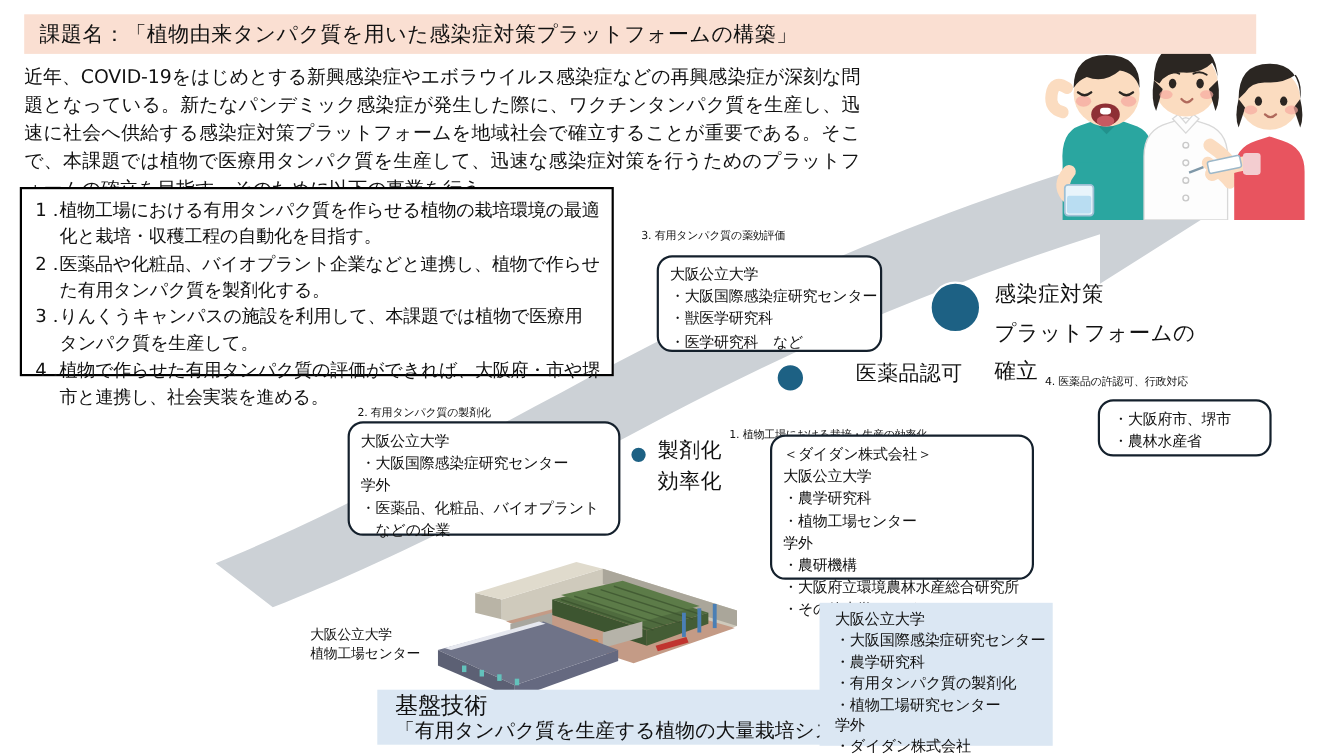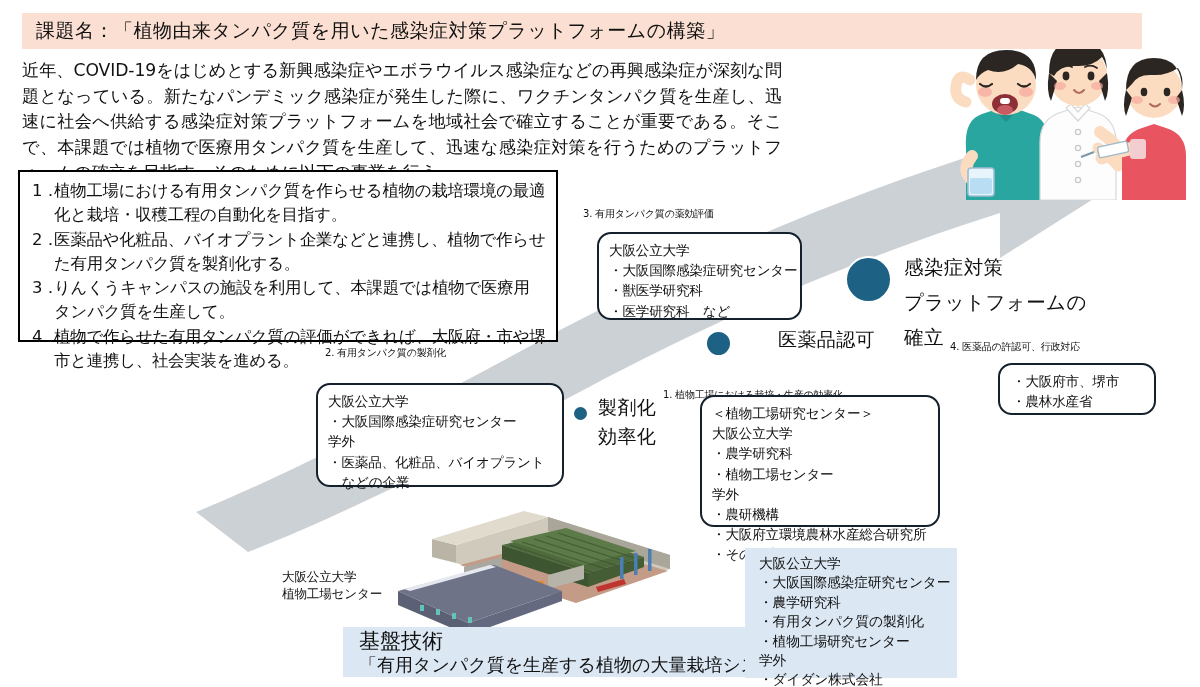--- a/index.html
+++ b/index.html
@@ -53,37 +53,37 @@
     position:absolute;border:2.2px solid #14202c;border-radius:14px;
     background:#fff;box-sizing:border-box;padding:6px 8px 6px 10px;
   }
   .callout .line{font-size:13.6px;line-height:20.2px;color:#111;white-space:nowrap;letter-spacing:-0.2px;}
   .heading{position:absolute;font-size:10px;color:#111;white-space:nowrap;letter-spacing:-0.2px;}
 
   #box3{left:597px;top:232px;width:205px;height:88px;}
   #head3{left:583px;top:207px;}
 
   #box2{left:316px;top:383px;width:248px;height:104px;}
-  #head2{left:325px;top:346px;}
+  #head2{left:325px;top:368px;}
 
   #box1{left:700px;top:395px;width:240px;height:132px;}
   #head1{left:663px;top:388px;}
 
   #box4{left:998px;top:363px;width:158px;height:52px;padding-left:12px;}
   #head4{left:950px;top:340px;}
 
   
   .stage{position:absolute;display:flex;align-items:flex-start;}
   .dot{
     border-radius:50%;background:#1d6184;border:2.5px solid #ffffff;
     box-sizing:border-box;flex:0 0 auto;
   }
   .stage .lbl{font-size:19px;line-height:29px;color:#111;white-space:nowrap;letter-spacing:0.4px;}
 
-  #stage-1{left:572px;top:395px;font-family:Liberation Mono, monospace;}
+  #stage-1{left:572px;top:395px;}
   #stage-1 .dot{width:17px;height:17px;margin-top:10px;margin-right:9px;}
   #stage-2{left:705px;top:325px;gap:36px;}
   #stage-2 .dot{width:27px;height:27px;margin-top:5px;margin-right:10px;}
   #stage-3{left:845px;top:250px;}
   #stage-3 .dot{width:47px;height:47px;margin-top:6px;margin-right:12px;}
   #stage-3 .lbl{font-size:19.5px;line-height:35px;}
 
   
   #factory-img{position:absolute;left:398px;top:505px;width:288px;height:132px;}
   #factory-label{
@@ -250,21 +250,21 @@
   <div class="callout" id="box2">
     <div class="line">大阪公立大学</div>
     <div class="line">・大阪国際感染症研究センター</div>
     <div class="line">学外</div>
     <div class="line">・医薬品、化粧品、バイオプラント</div>
     <div class="line">　などの企業</div>
   </div>
 
   <div class="heading" id="head1">1. 植物工場における栽培・生産の効率化</div>
   <div class="callout" id="box1">
-    <div class="line">＜植物工場研究センター＞</div>
+    <div class="line">＜ダイダン株式会社＞</div>
     <div class="line">大阪公立大学</div>
     <div class="line">・農学研究科</div>
     <div class="line">・植物工場センター</div>
     <div class="line">学外</div>
     <div class="line">・農研機構</div>
     <div class="line">・大阪府立環境農林水産総合研究所</div>
     <div class="line">・その他大学　など</div>
   </div>
 
   <div class="heading" id="head4">4. 医薬品の許認可、行政対応</div>

